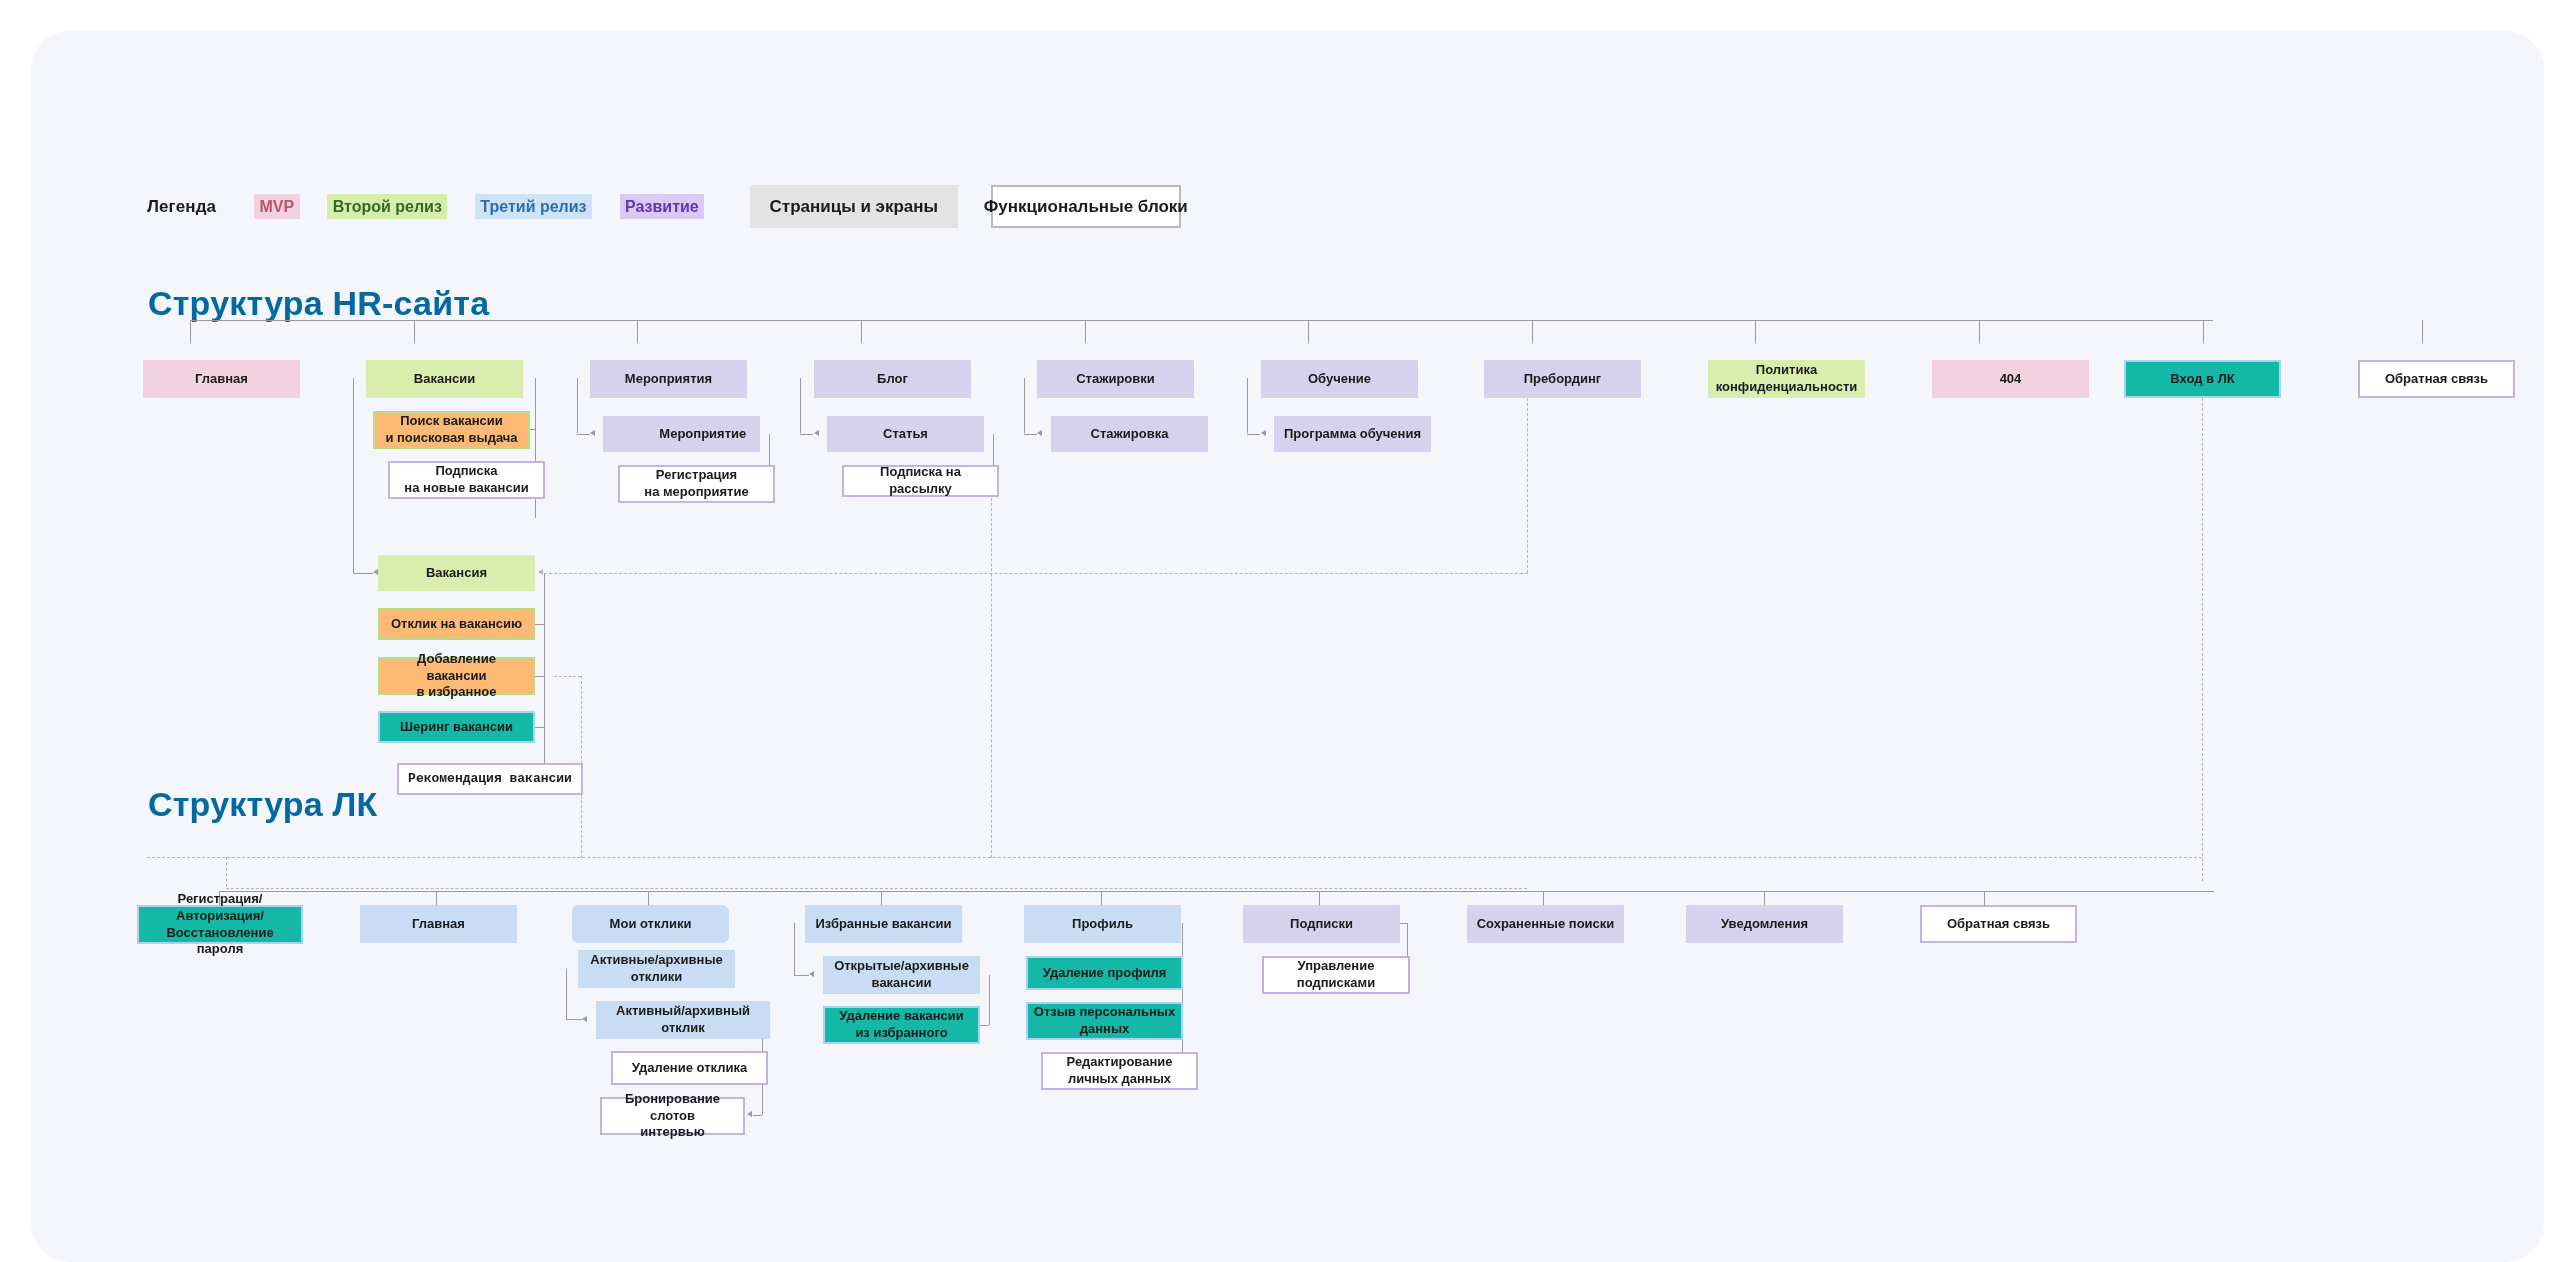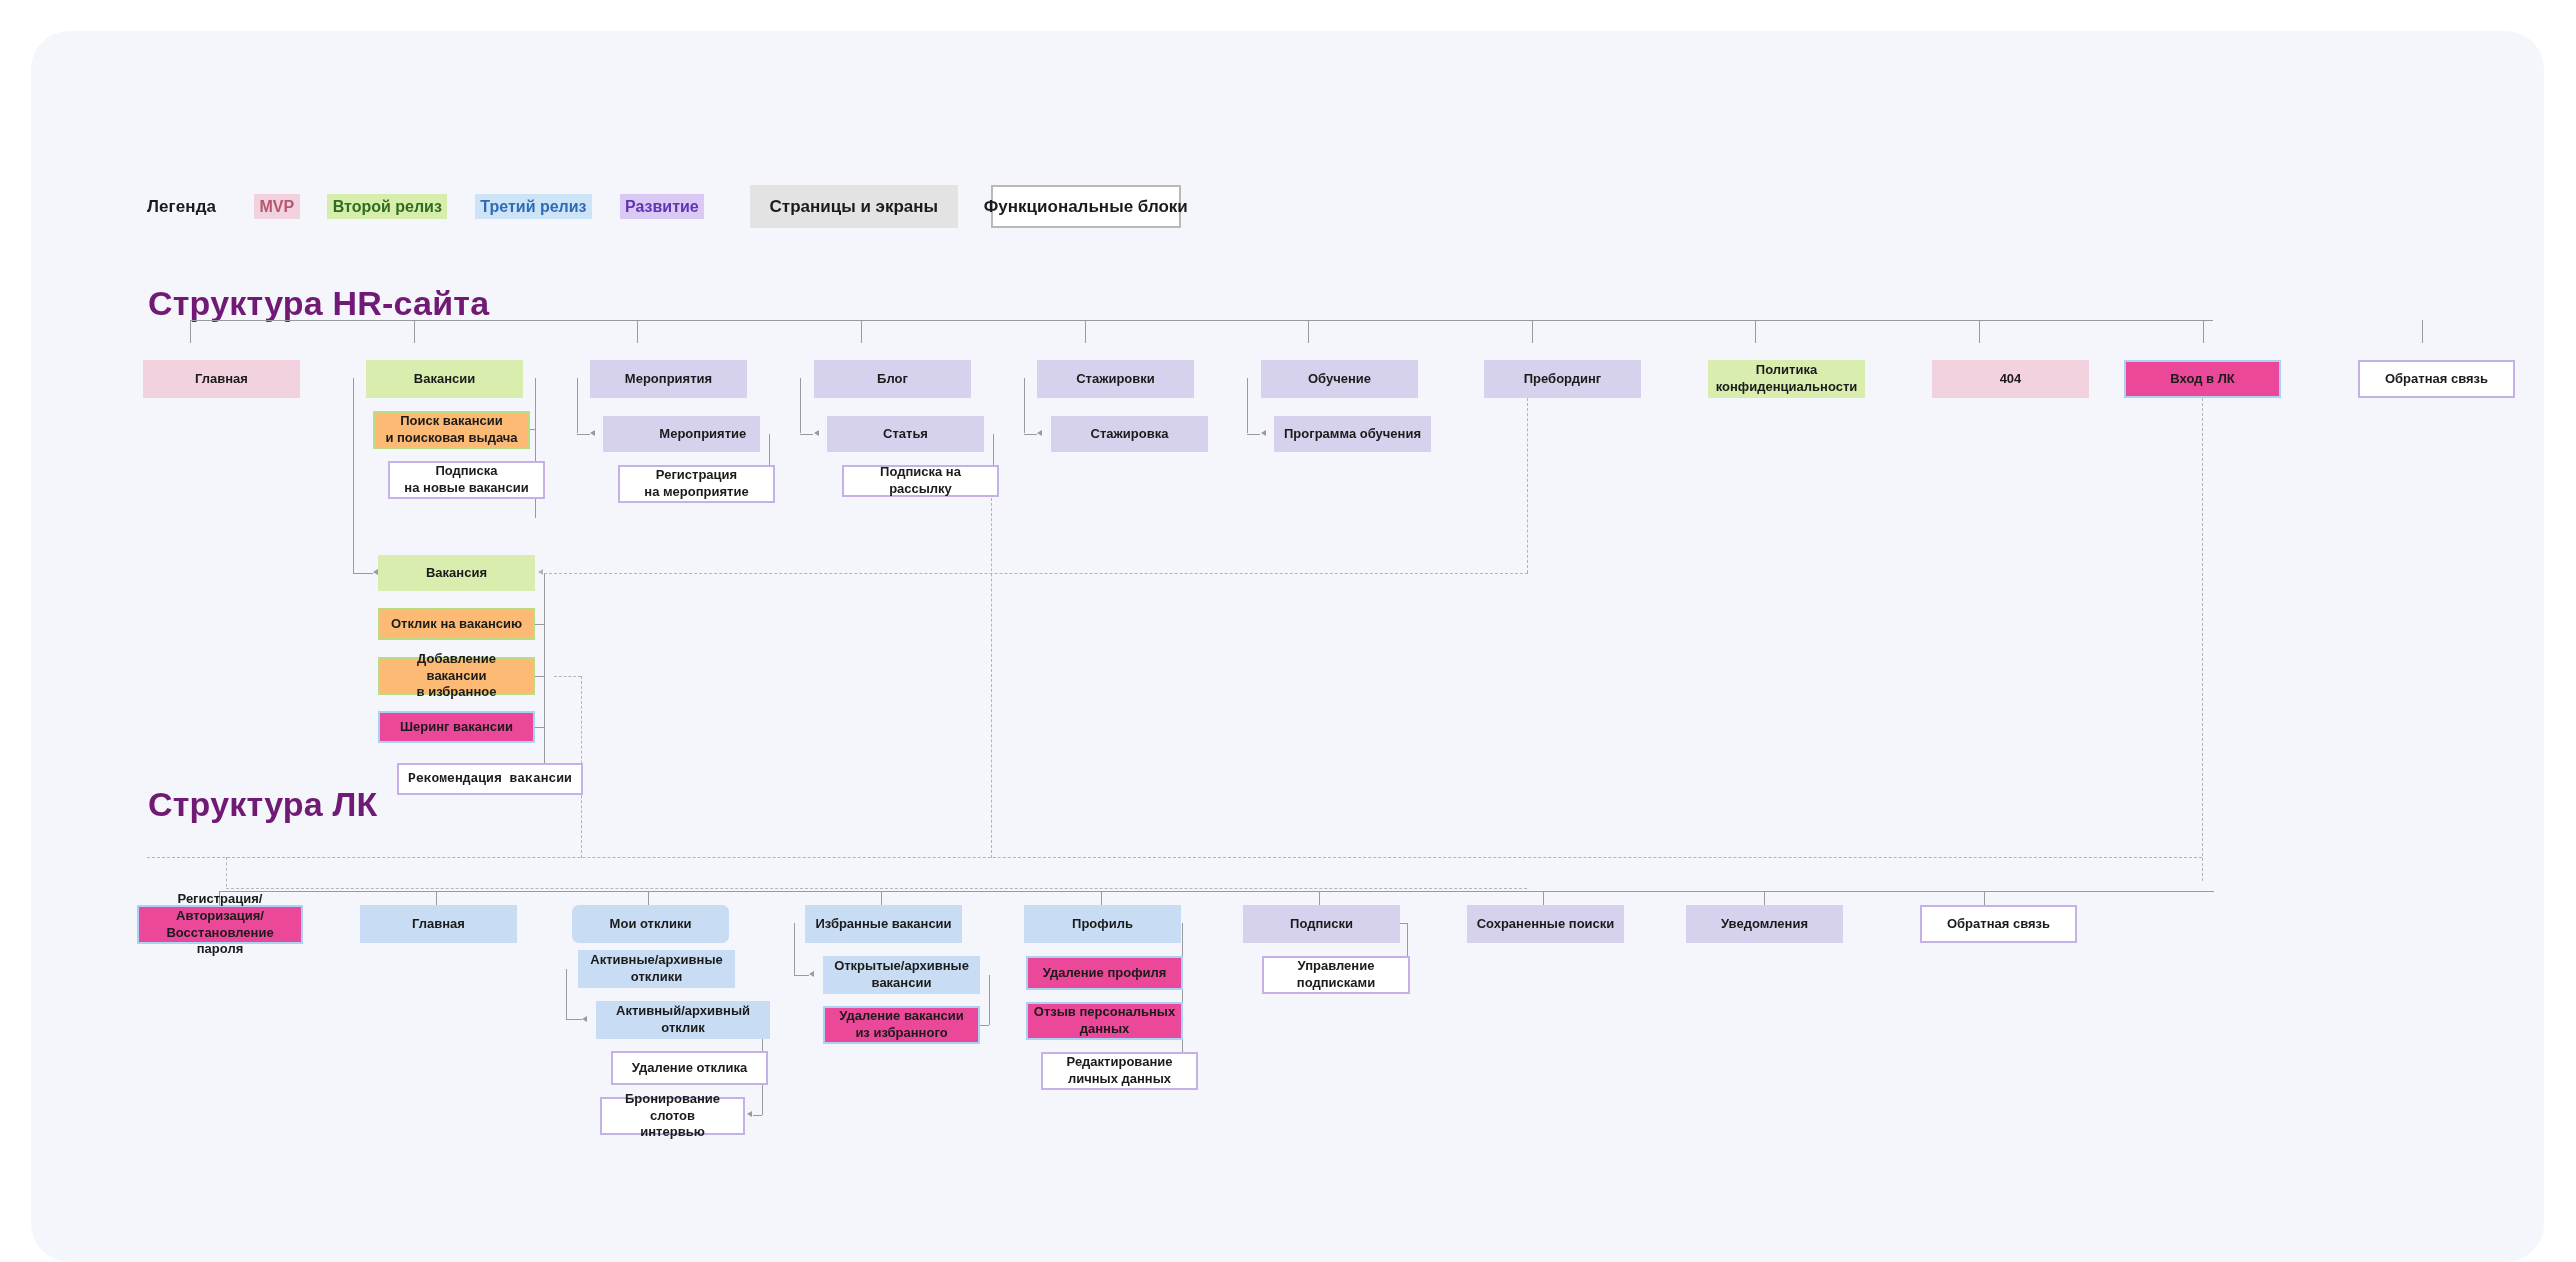--- a/index.html
+++ b/index.html
@@ -26,41 +26,41 @@
   .chip.dev{background:#d9c9f4;color:#6134b5;}
   .legend-box{
     height:43px;display:flex;align-items:center;justify-content:center;
     font-size:17px;font-weight:700;color:#1b1b1b;box-sizing:border-box;white-space:nowrap;
   }
   #lg-pages{width:208px;background:#e3e3e3;margin-left:18px;}
   #lg-blocks{width:190px;background:#ffffff;border:2.7px solid #b9b9b9;margin-left:25px;}
 
   
   .section-title{
-    position:absolute;font-size:34px;font-weight:700;color:#701a75;letter-spacing:0.2px;
+    position:absolute;font-size:34px;font-weight:700;color:#0369a1;letter-spacing:0.2px;
   }
   #title-hr{left:117px;top:253px;}
   #title-lk{left:117px;top:754px;}
 
   
   .node{
     position:absolute;box-sizing:border-box;
     display:flex;align-items:center;justify-content:center;text-align:center;
     font-size:13px;font-weight:700;color:#1b1b1b;line-height:1.28;
     padding:1.8px 5.4px;z-index:4;
   }
   
   .f-pink   {background:#f2d2de;}
   .f-green  {background:#d9eeae;}
   .f-purple {background:#d6d1ec;}
   .f-blue   {background:#c8dcf3;}
   
   .o-green  {background:#fdba74;border:2.7px solid #bcdc84;}
   .o-purple {background:#ffffff;border:2.7px solid #c3b1e8;margin-left:15px;}
-  .o-blue   {background:#ec4899;border:2.7px solid #a9d2f5;}
+  .o-blue   {background:#14b8a6;border:2.7px solid #a9d2f5;}
 
   
   .ln{position:absolute;background:#9a9a9a;z-index:1;}
   .ln.h{height:0.9px;}
   .ln.v{width:0.9px;}
   .dl{position:absolute;z-index:1;}
   .dl.h{height:0;border-top:0.9px dashed #b4b4b4;}
   .dl.v{width:0;border-left:0.9px dashed #b4b4b4;}
   .arw{position:absolute;width:0;height:0;z-index:2;}
   .arw.left{border-top:3.6px solid transparent;border-bottom:3.6px solid transparent;border-right:5.4px solid #9a9a9a;}

